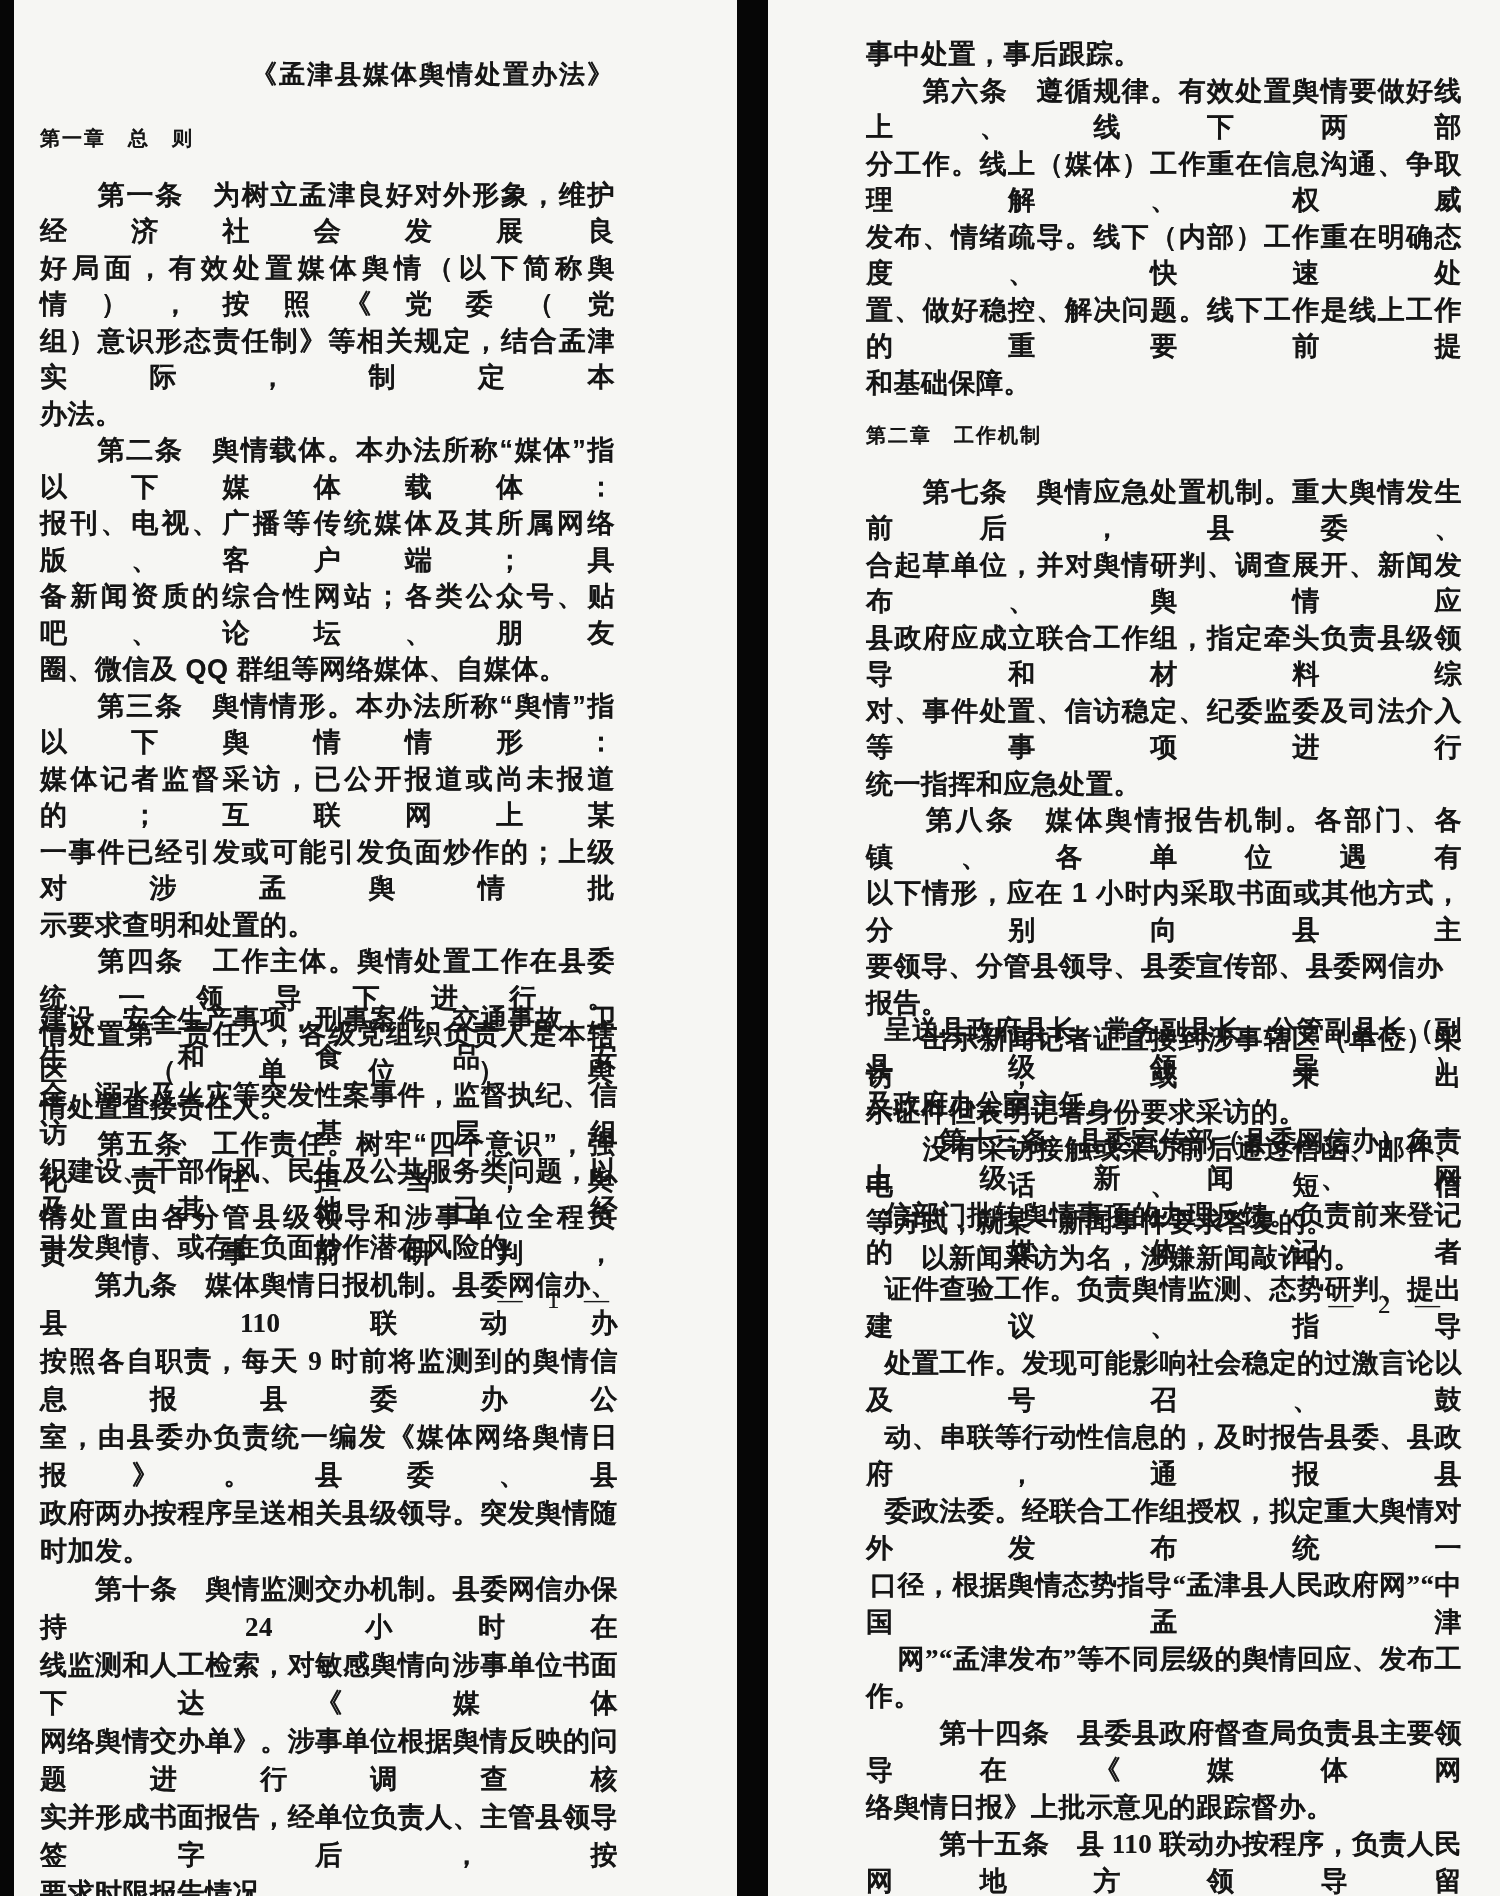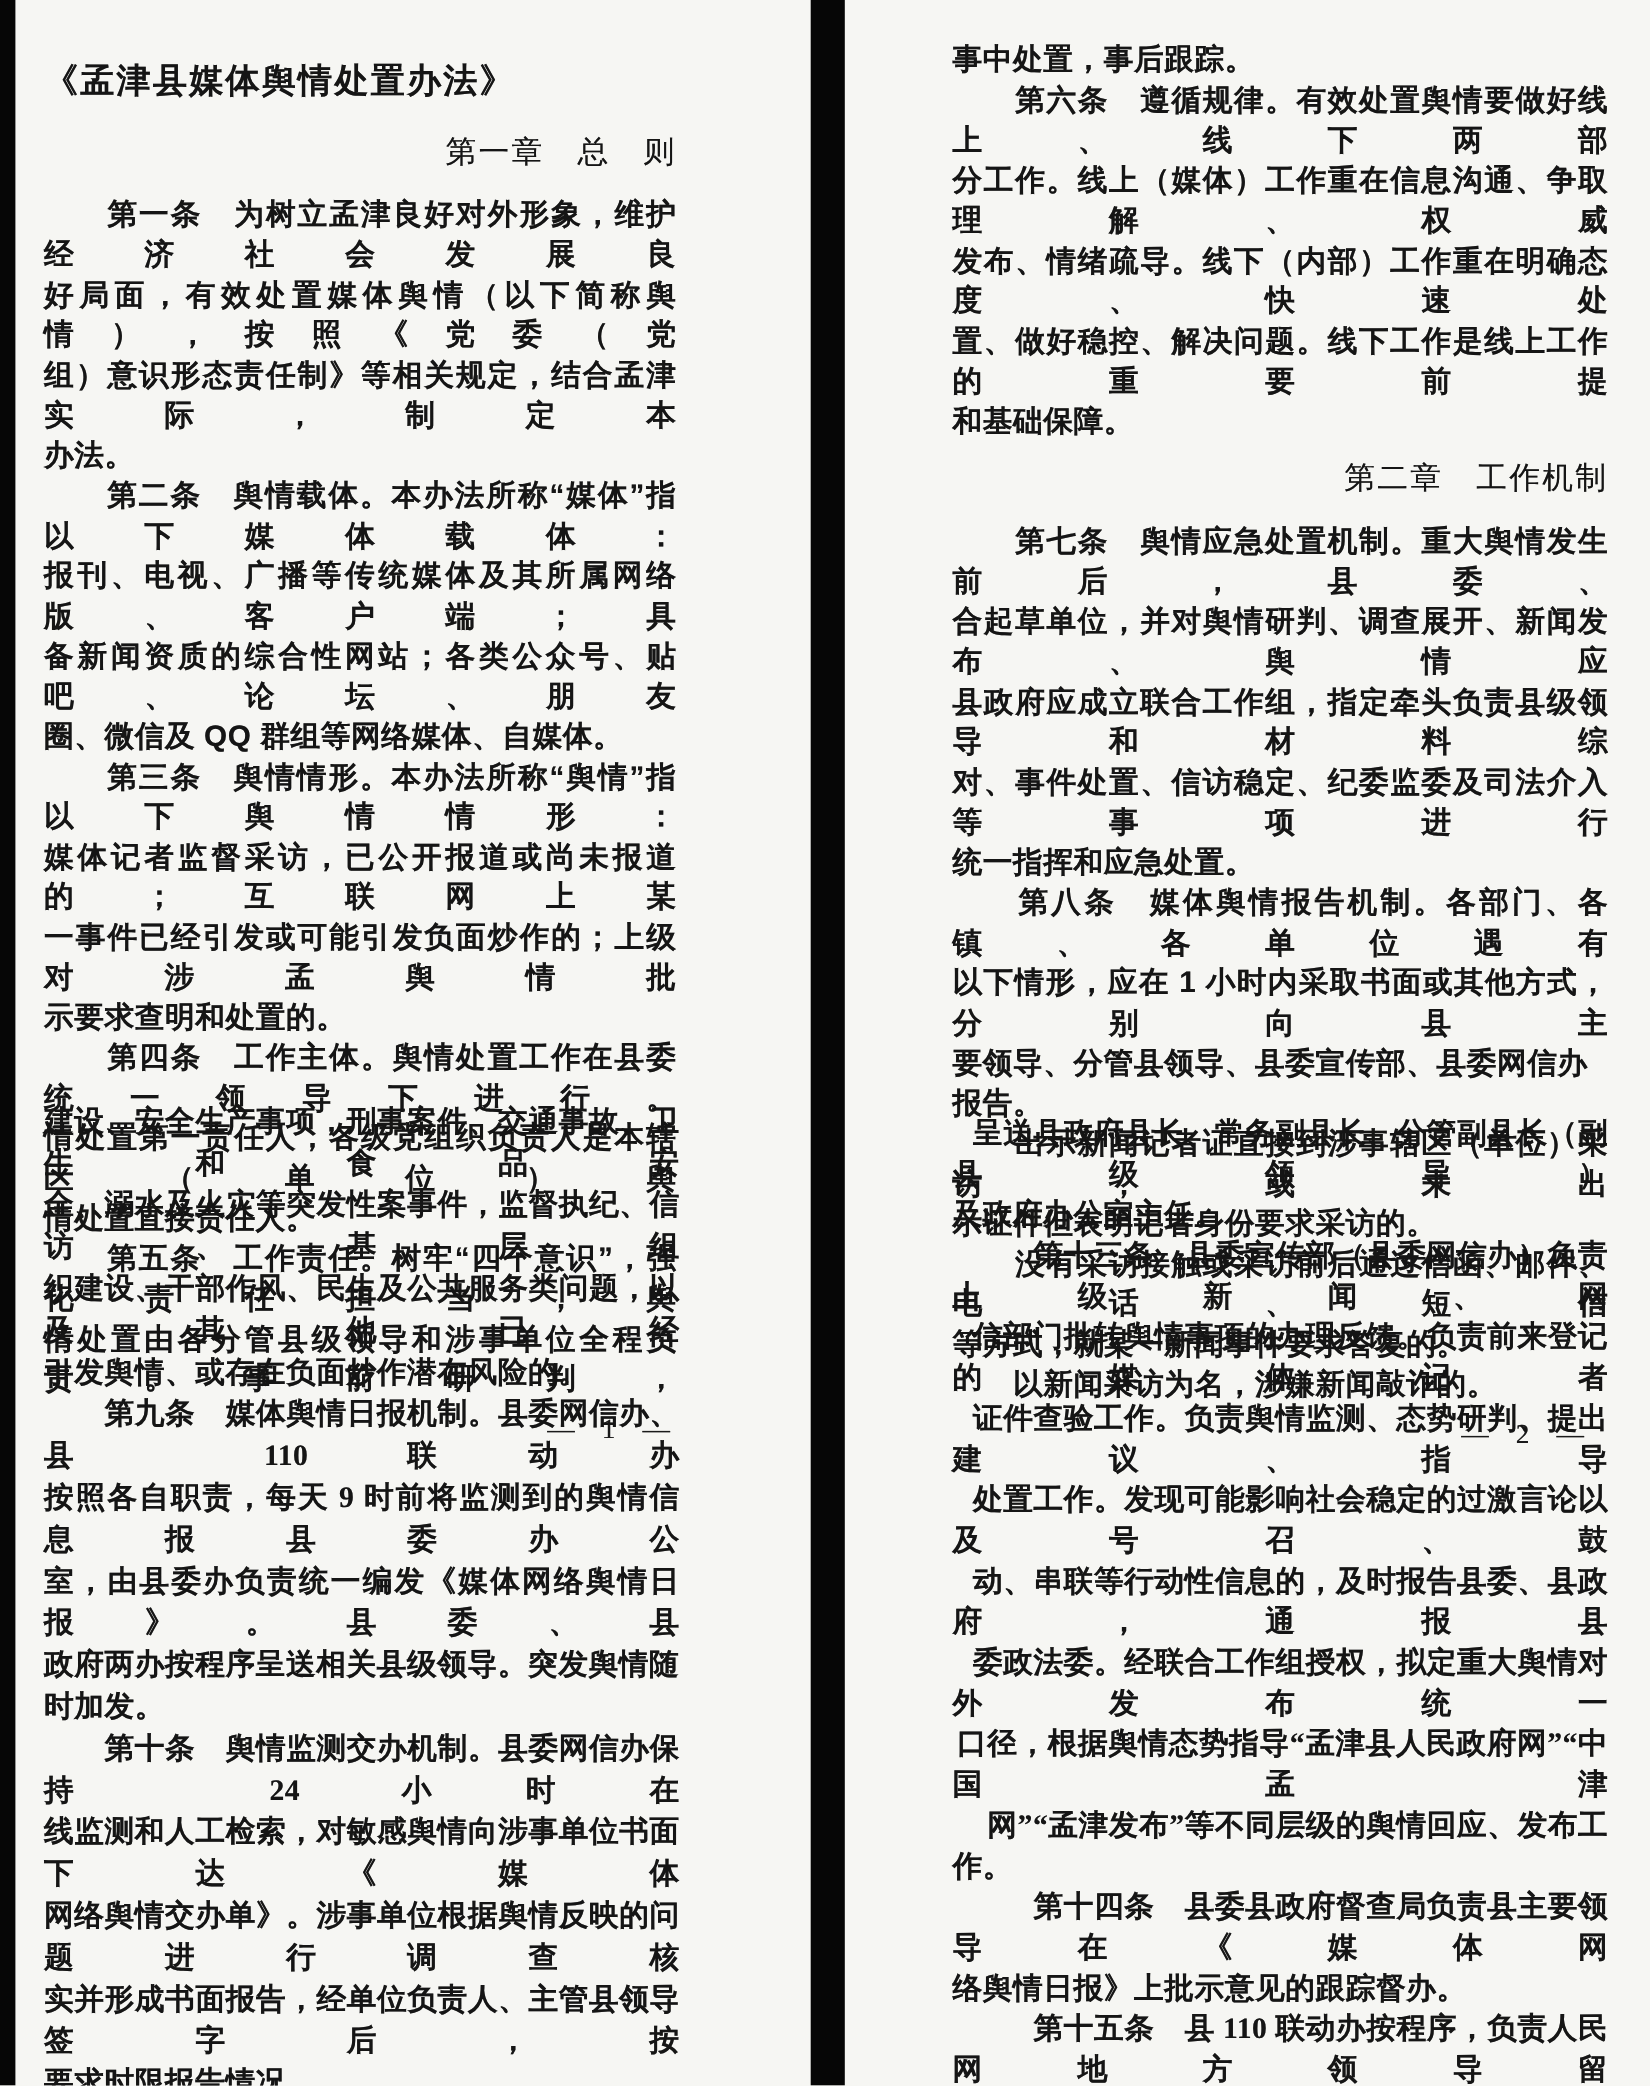--- a/index.html
+++ b/index.html
@@ -22,25 +22,25 @@
     font-weight:600;
     line-height:36.5px;
     letter-spacing:0.5px;
     white-space:pre-wrap;
     color:#151515;
     text-shadow:0 0 0.6px rgba(20,20,20,0.55);
   }
   #page-3 .blk, #page-4 .blk{line-height:38px;font-family:Liberation Serif, serif;}
   #page-4 .blk{line-height:37px;text-align:right;}
   .bt{ 
-    text-align:left;font-size:31px;font-weight:700;
+    text-align:right;font-size:26px;font-weight:700;
     line-height:44px;margin-bottom:24px;letter-spacing:2px;
   }
   .bh{ 
-    text-align:right;font-size:28px;font-weight:400;
+    text-align:left;font-size:20px;font-weight:700;
     margin:16px 0 20px 0;letter-spacing:2px;
   }
   .bl{ 
     text-align:justify;text-align-last:justify;
   }
   .be{ 
     text-align:left;text-align-last:left;
   }
   .pn{ 
     font-family:"Liberation Serif", serif;

